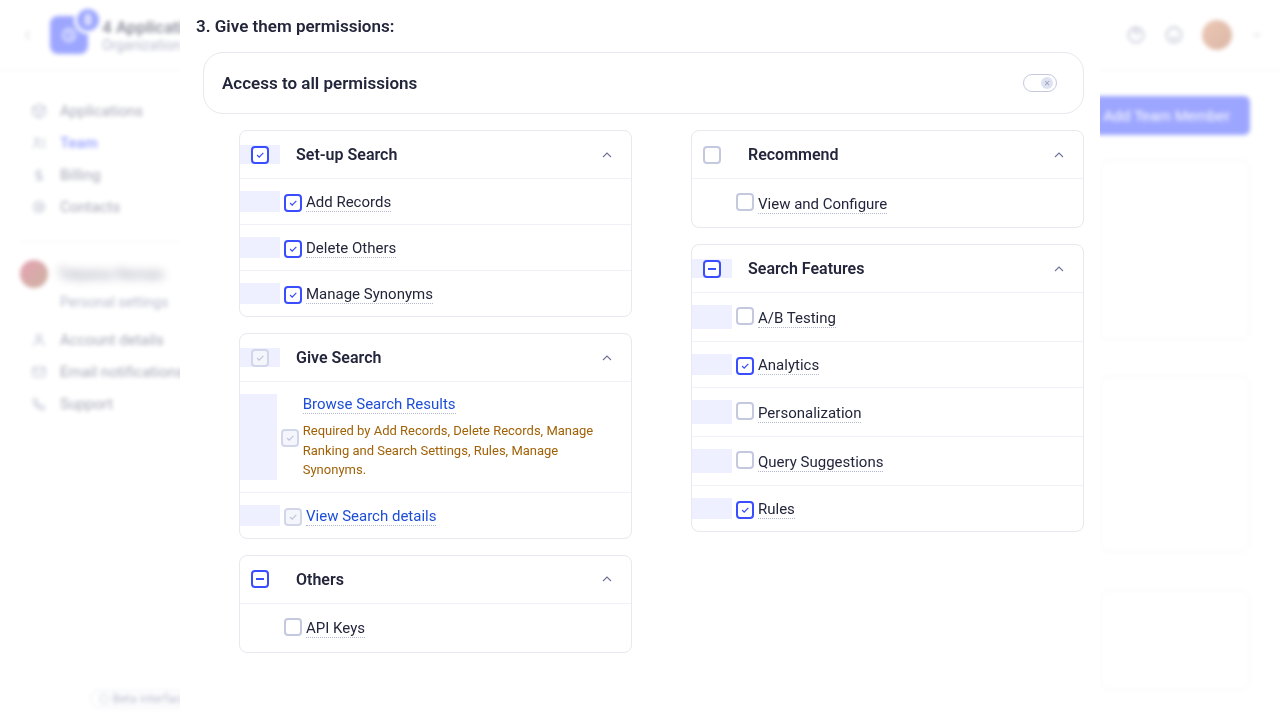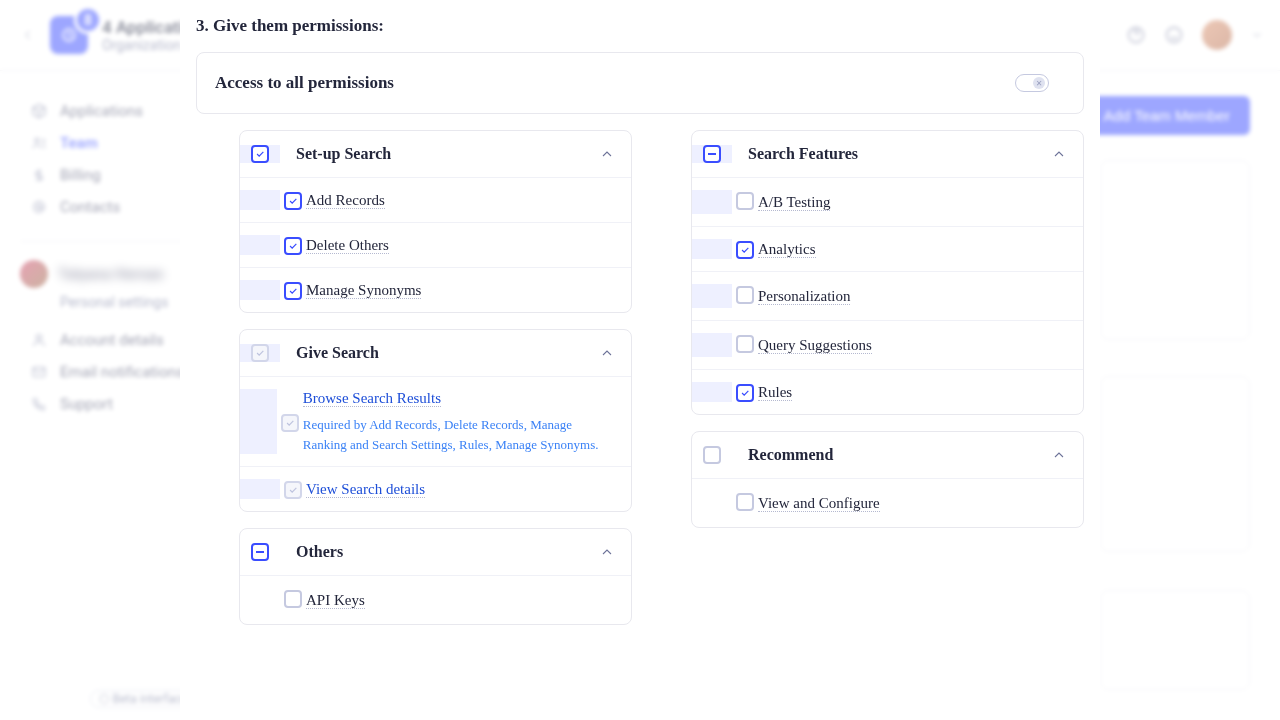--- a/index.html
+++ b/index.html
@@ -97,28 +97,27 @@
 .gp2{top:376px;height:176px;}
 .gp3{top:590px;height:100px;}
 
 
 .modal {
   position:absolute;
   left:180px; top:0; width:920px; bottom:8px;
   background:#fff;
   padding: 16px 0 0;
   z-index:10;
-  font-family:Liberation Serif, serif;
 }
 .modal-inner{ padding:0 16px; }
 .step-title { font-size:17px; font-weight:600; margin-bottom:16px; margin-left:0;}
 .access-card {
-  border:1px solid #e8e8ee; border-radius:8px;
-  padding:20px 16px 20px 18px; margin-bottom:16px;
-  display:flex; align-items:center; justify-content:space-between;
+  border:1px solid #e8e8ee; border-radius:20px;
+  padding:20px 8px 20px 18px; margin-bottom:16px;
+  display:flex; align-items:center; justify-content:space-between;margin-left:7px;
 }
 .access-label { font-size:17px; font-weight:600; }
 .toggle {
   width:34px;height:18px;border-radius:10px;
   border:1px solid #c5c9e0; background:#fff;
   position:relative; margin-right:18px;
 }
 .toggle-x {
   position:absolute; right:3px; top:2px;
   width:12px;height:12px;border-radius:50%;
@@ -156,21 +155,21 @@
   background:#fff;
 }
 .cb.checked { border-color:#3a4dff; }
 .cb.checked svg { stroke:#3a4dff; }
 .cb.indet { border-color:#3a4dff; }
 .cb.indet::after{content:"";width:8px;height:2px;background:#3a4dff;}
 .cb.locked { border-color:#d2d6ea; background:#f5f6fb; }
 .cb.locked svg { stroke:#bfc4df; }
 .perm-label { font-size:15px; border-bottom:1px dotted #b5b9d0; display:inline; }
 .perm-label.locked { color:#1d4ed8; }
-.perm-hint { font-size:13px; color:#3b82f6; margin-top:8px; line-height:1.5; max-width:340px;}
+.perm-hint { font-size:13px; color:#a16207; margin-top:8px; line-height:1.5; max-width:340px;}
 svg { display:block; }
 .icon-stroke{stroke:#6e7499;stroke-width:1.6;fill:none;}
 </style>
 </head>
 <body>
 
 <div class="underlay">
   <div class="topbar">
     <div class="back-chevron">
       <svg width="14" height="14" viewBox="0 0 24 24">
@@ -395,20 +394,38 @@
             </div>
             <div class="perm-row">
               <div class="row-side"></div>
               <div class="cbwrap"><span class="cb"></span></div>
               <div><span class="perm-label">API Keys</span></div>
             </div>
           </div>
         </div>
     <div class="col" id="col-right">
           <div class="perm-group">
+            <div class="perm-head">
+              <div class="head-check">
+                <span class="cb"></span>
+              </div>
+              <div class="title">Recommend</div>
+              <span class="chev">
+                <svg width="16" height="16" viewBox="0 0 24 24">
+                  <path d="M6 15l6-6 6 6" class="icon-stroke"></path>
+                </svg>
+              </span>
+            </div>
+            <div class="perm-row">
+              <div class="row-side"></div>
+              <div class="cbwrap"><span class="cb"></span></div>
+              <div><span class="perm-label">View and Configure</span></div>
+            </div>
+          </div>
+          <div class="perm-group">
             <div class="perm-head tinted">
               <div class="head-check">
                 <span class="cb indet"></span>
               </div>
               <div class="title">Search Features</div>
               <span class="chev">
                 <svg width="16" height="16" viewBox="0 0 24 24">
                   <path d="M6 15l6-6 6 6" class="icon-stroke"></path>
                 </svg>
               </span>
@@ -440,34 +457,16 @@
             <div class="perm-row tinted">
               <div class="row-side"></div>
               <div class="cbwrap"><span class="cb checked">
                   <svg width="10" height="10" viewBox="0 0 24 24">
                     <path d="M5 12l5 5L20 7" fill="none" stroke-width="3"></path>
                   </svg>
                 </span></div>
               <div><span class="perm-label">Rules</span></div>
             </div>
           </div>
-          <div class="perm-group">
-            <div class="perm-head">
-              <div class="head-check">
-                <span class="cb"></span>
-              </div>
-              <div class="title">Recommend</div>
-              <span class="chev">
-                <svg width="16" height="16" viewBox="0 0 24 24">
-                  <path d="M6 15l6-6 6 6" class="icon-stroke"></path>
-                </svg>
-              </span>
-            </div>
-            <div class="perm-row">
-              <div class="row-side"></div>
-              <div class="cbwrap"><span class="cb"></span></div>
-              <div><span class="perm-label">View and Configure</span></div>
-            </div>
-          </div>
         </div>
   </div>
   </div>
 </div>
 
 </body></html>

